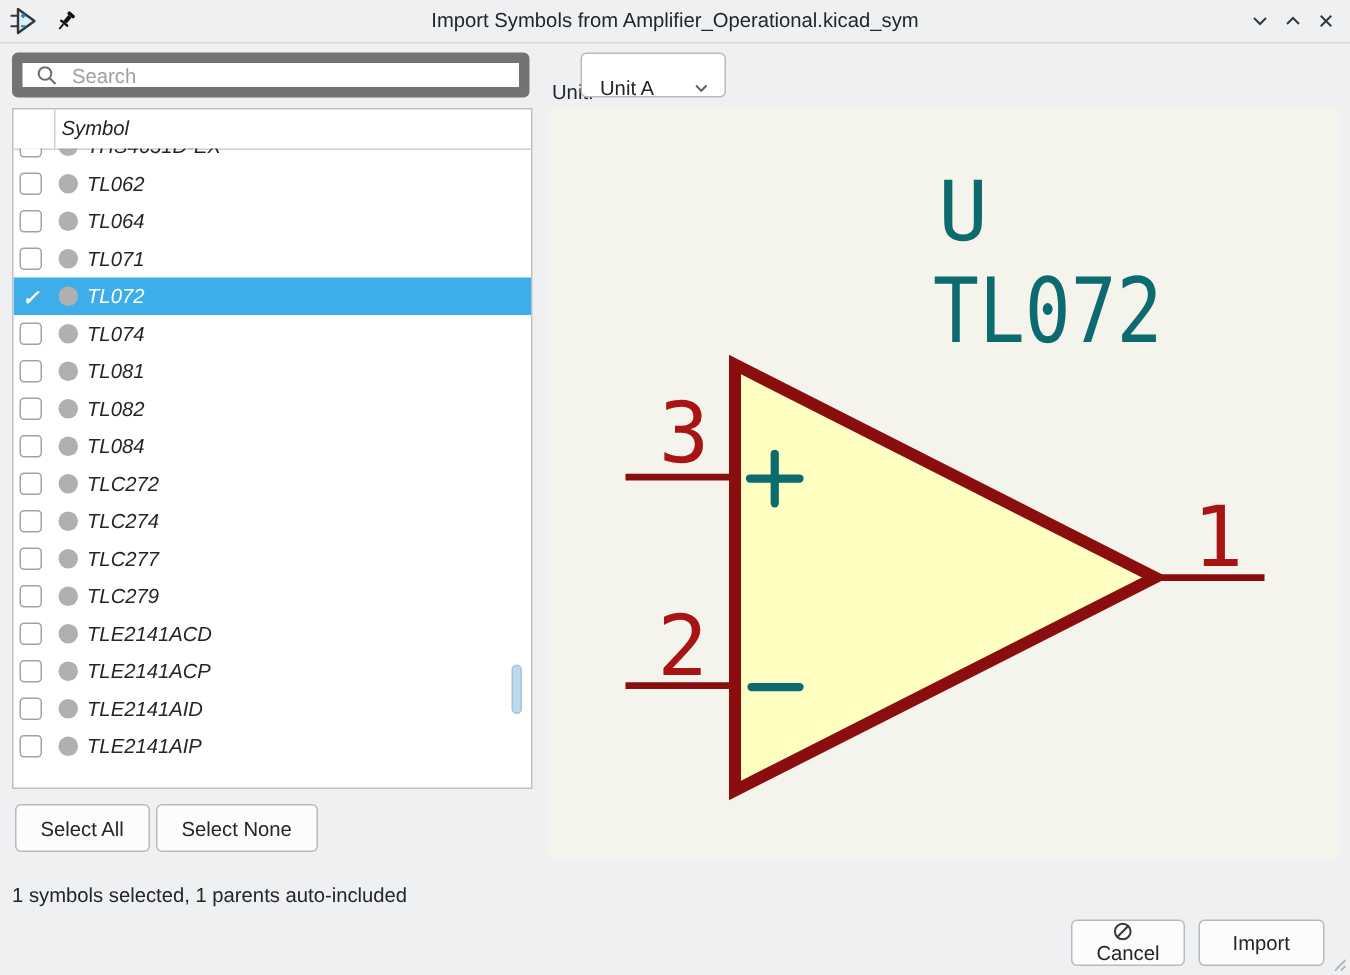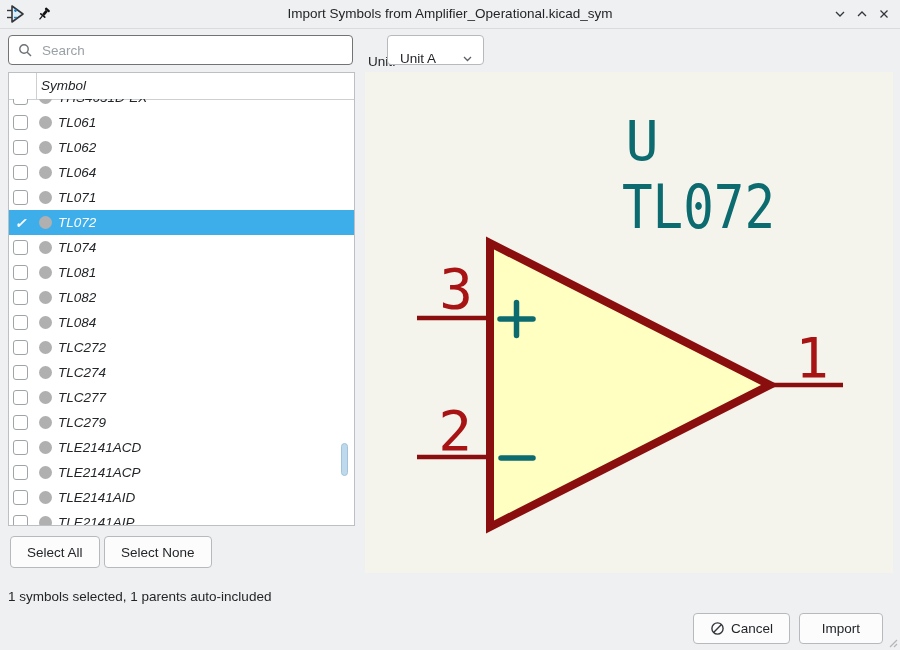--- a/index.html
+++ b/index.html
@@ -14,21 +14,21 @@
   .titlebar{position:absolute;left:0;top:0;width:900px;height:28px;
     background:#eff0f1;border-bottom:1px solid #d9dbdd;}
   .titlebar .appicon{position:absolute;left:6px;top:3px;width:22px;height:22px;}
   .titlebar .pinicon{position:absolute;left:36px;top:6px;width:16px;height:16px;}
   .titlebar .title{position:absolute;left:0;right:0;top:0;height:28px;
     line-height:28px;text-align:center;font-size:13.5px;color:#232629;}
   .winctl{position:absolute;top:6px;width:16px;height:16px;cursor:default;}
   .winctl.shade{right:52px;} .winctl.max{right:30px;} .winctl.close{right:8px;}
   
   .searchbox{position:absolute;left:8px;top:35px;width:345px;height:30px;
-    background:#fff;border:1px solid #737373;border-radius:4px;
+    background:#fff;border:7px solid #737373;border-radius:4px;
     display:flex;align-items:center;box-sizing:border-box;}
   .searchbox svg{margin-left:9px;flex:0 0 auto;}
   .searchbox input{border:0;outline:0;background:transparent;margin-left:7px;
     font-family:"Liberation Sans",sans-serif;font-size:13.5px;color:#232629;width:290px;}
   .searchbox input::placeholder{color:#9aa1a6;opacity:1;}
   .unit-label{position:absolute;left:368px;top:54px;font-size:13.5px;}
   .unit-combo{position:absolute;left:387px;top:35px;width:97px;height:30px;
     background:#fff;border:1px solid #b6babd;border-radius:4px;box-sizing:border-box;
     display:flex;align-items:center;justify-content:space-between;padding:17px 9px 0 12px;}
   
@@ -50,21 +50,21 @@
     font-size:14px;font-weight:bold;line-height:15px;}
   .scroll-thumb{position:absolute;right:6px;top:370px;width:7px;height:33px;
     background:#bfd9ec;border:1px solid #a2c3da;border-radius:4px;box-sizing:border-box;}
   
   .btn{background:#fcfcfc;border:1px solid #b6babd;border-radius:4px;height:32px;
     font-family:Liberation Sans, sans-serif;font-size:13.5px;color:#232629;
     display:inline-flex;align-items:center;justify-content:center;padding:0 16px;box-sizing:border-box;}
   .btn svg{margin-right:6px;}
   .select-all{position:absolute;left:10px;top:536px;}
   .select-none{position:absolute;left:104px;top:536px;}
-  .cancel-btn{position:absolute;right:110px;top:613px;height:31px;}
+  .cancel-btn{position:absolute;right:110px;top:613px;height:31px;flex-direction:column;}
   .import-btn{position:absolute;right:17px;top:613px;height:31px;padding:0 22px;}
   .status{position:absolute;left:8px;top:589px;font-size:13.5px;color:#232629;}
   
   .preview{position:absolute;left:365px;top:72px;width:528px;height:501px;background:#f4f3ec;}
   .kfont{font-family:"DejaVu Sans Mono","Liberation Mono",monospace;}
   .grip{position:absolute;right:2px;bottom:2px;}
 </style>
 </head>
 <body>
 
@@ -120,25 +120,20 @@
   </div>
   <div class="rows">
     <div class="row clip-top">
       <span class="cb"></span>
       <span class="dot"></span>
       <span class="lbl">THS4631D-EX</span>
     </div>
     <div class="row">
       <span class="cb"></span>
       <span class="dot"></span>
-      <span class="lbl">TL061</span>
-    </div>
-    <div class="row">
-      <span class="cb"></span>
-      <span class="dot"></span>
       <span class="lbl">TL062</span>
     </div>
     <div class="row">
       <span class="cb"></span>
       <span class="dot"></span>
       <span class="lbl">TL064</span>
     </div>
     <div class="row">
       <span class="cb"></span>
       <span class="dot"></span>

